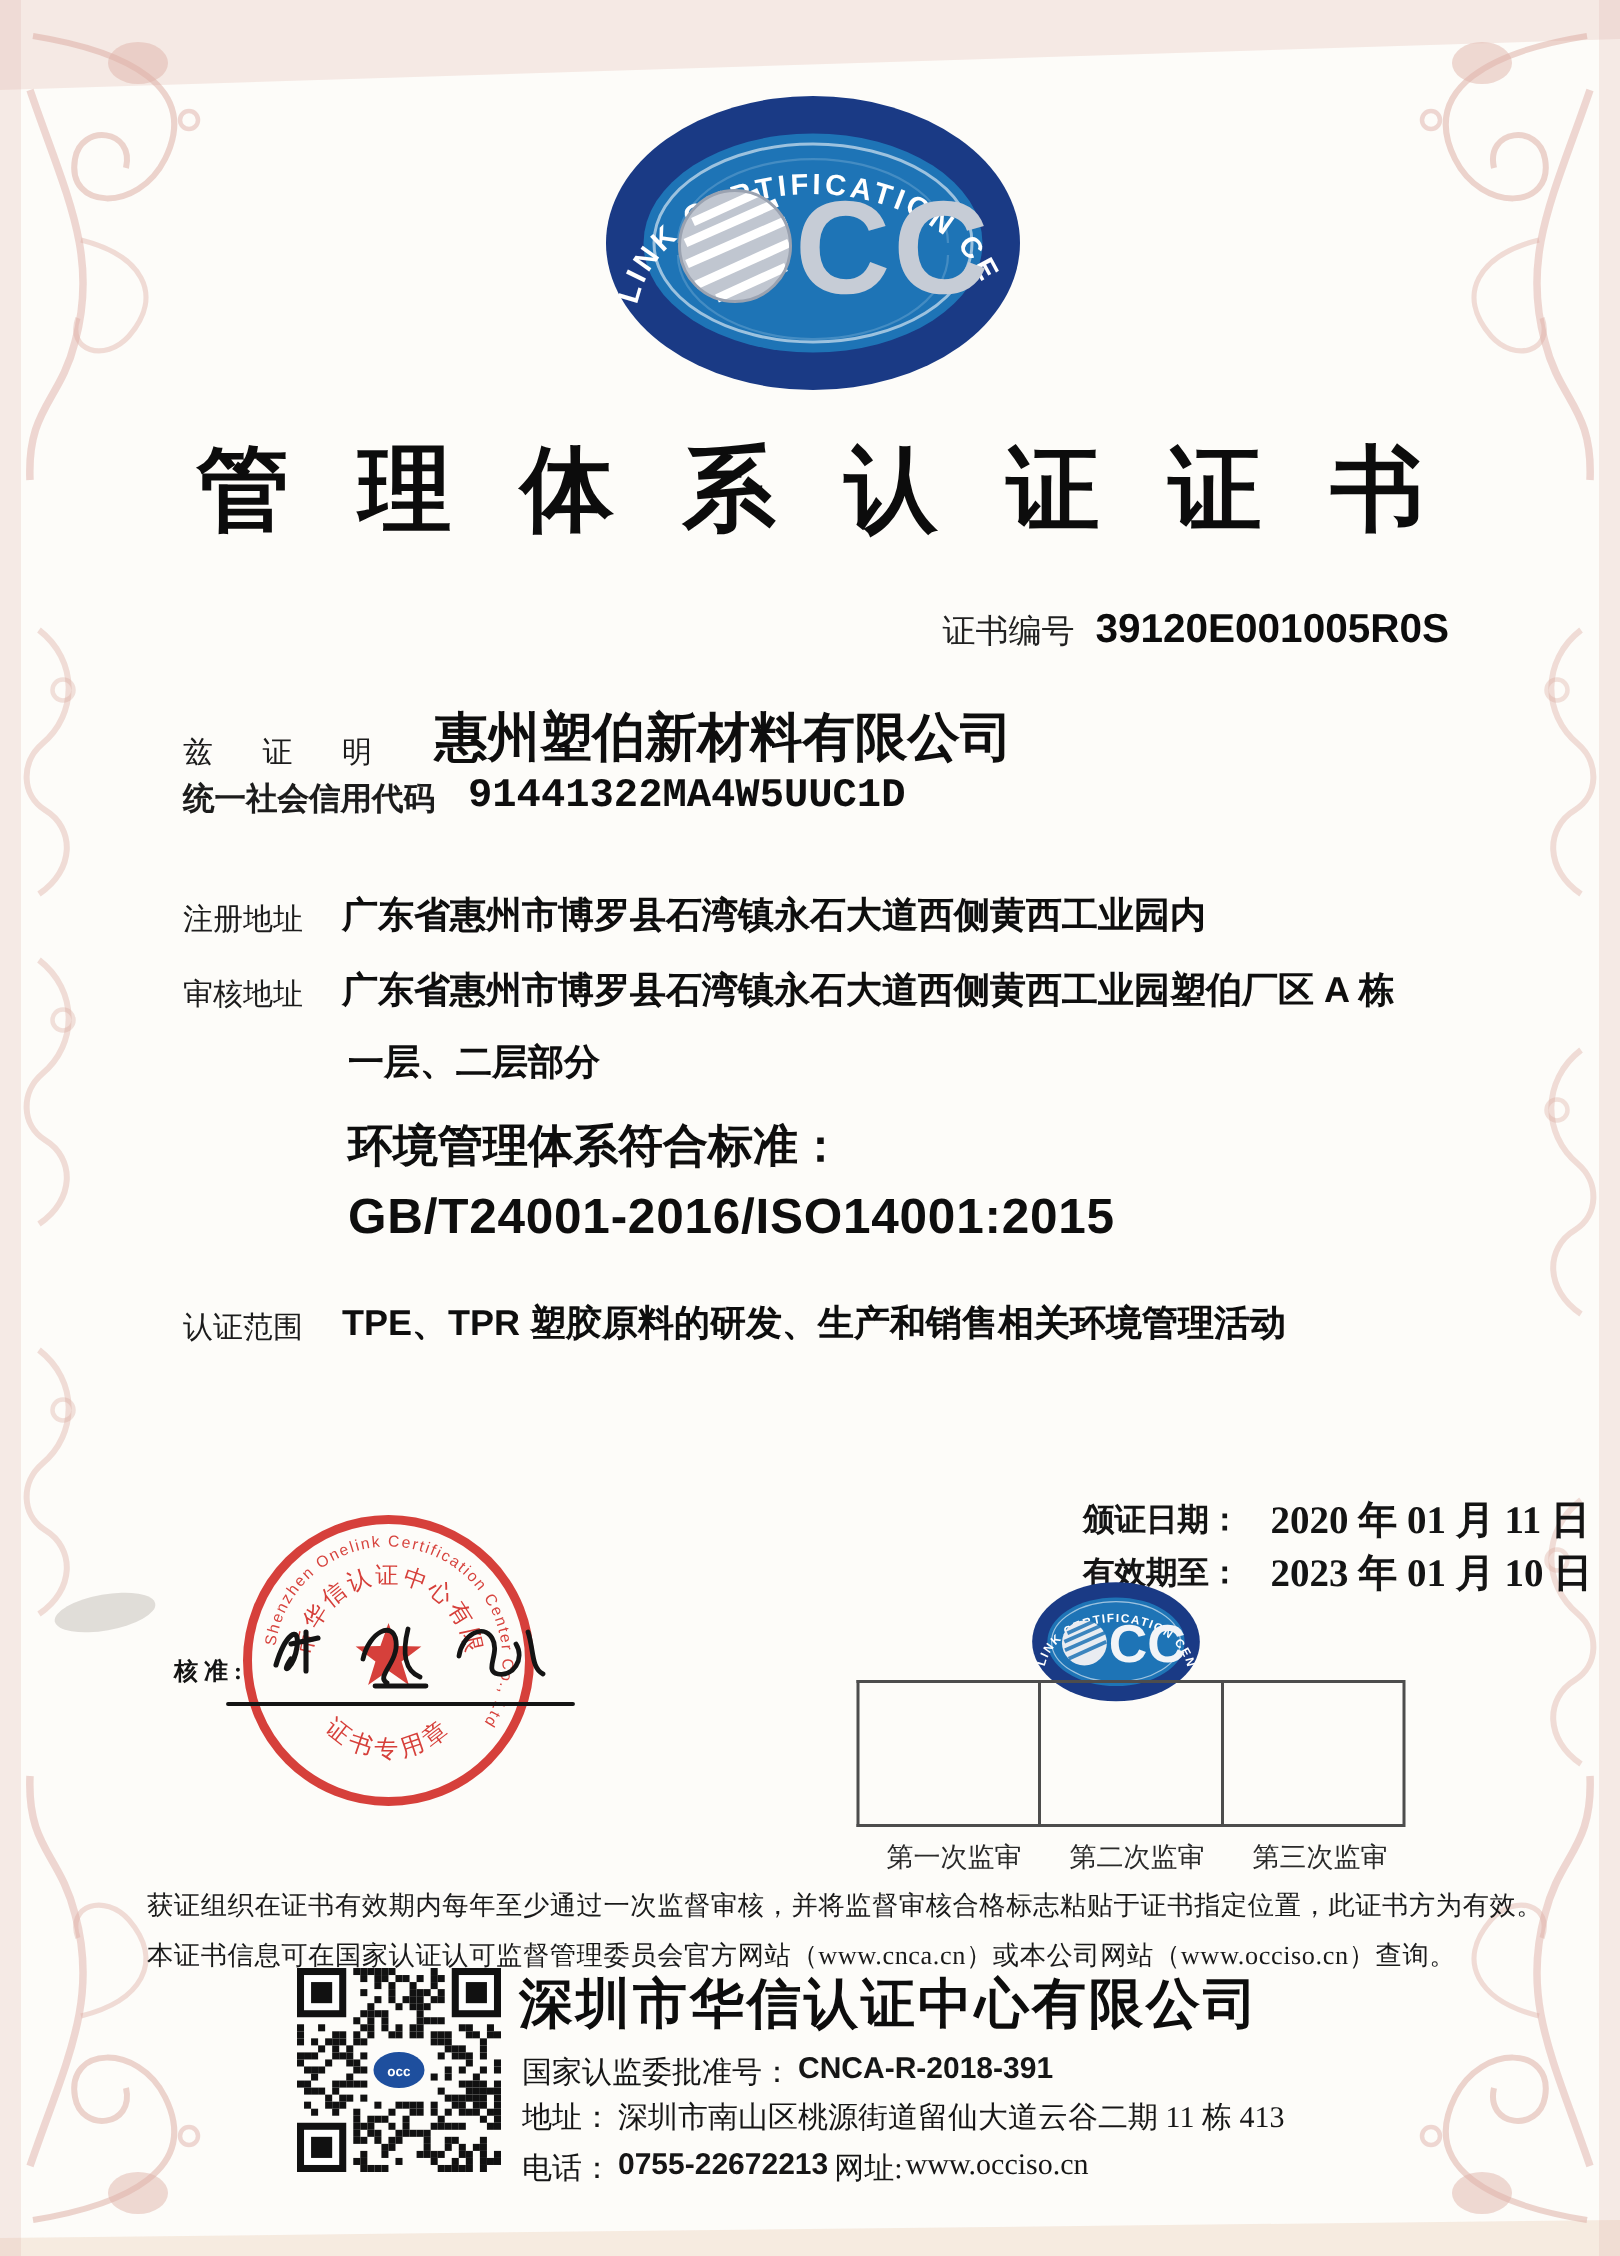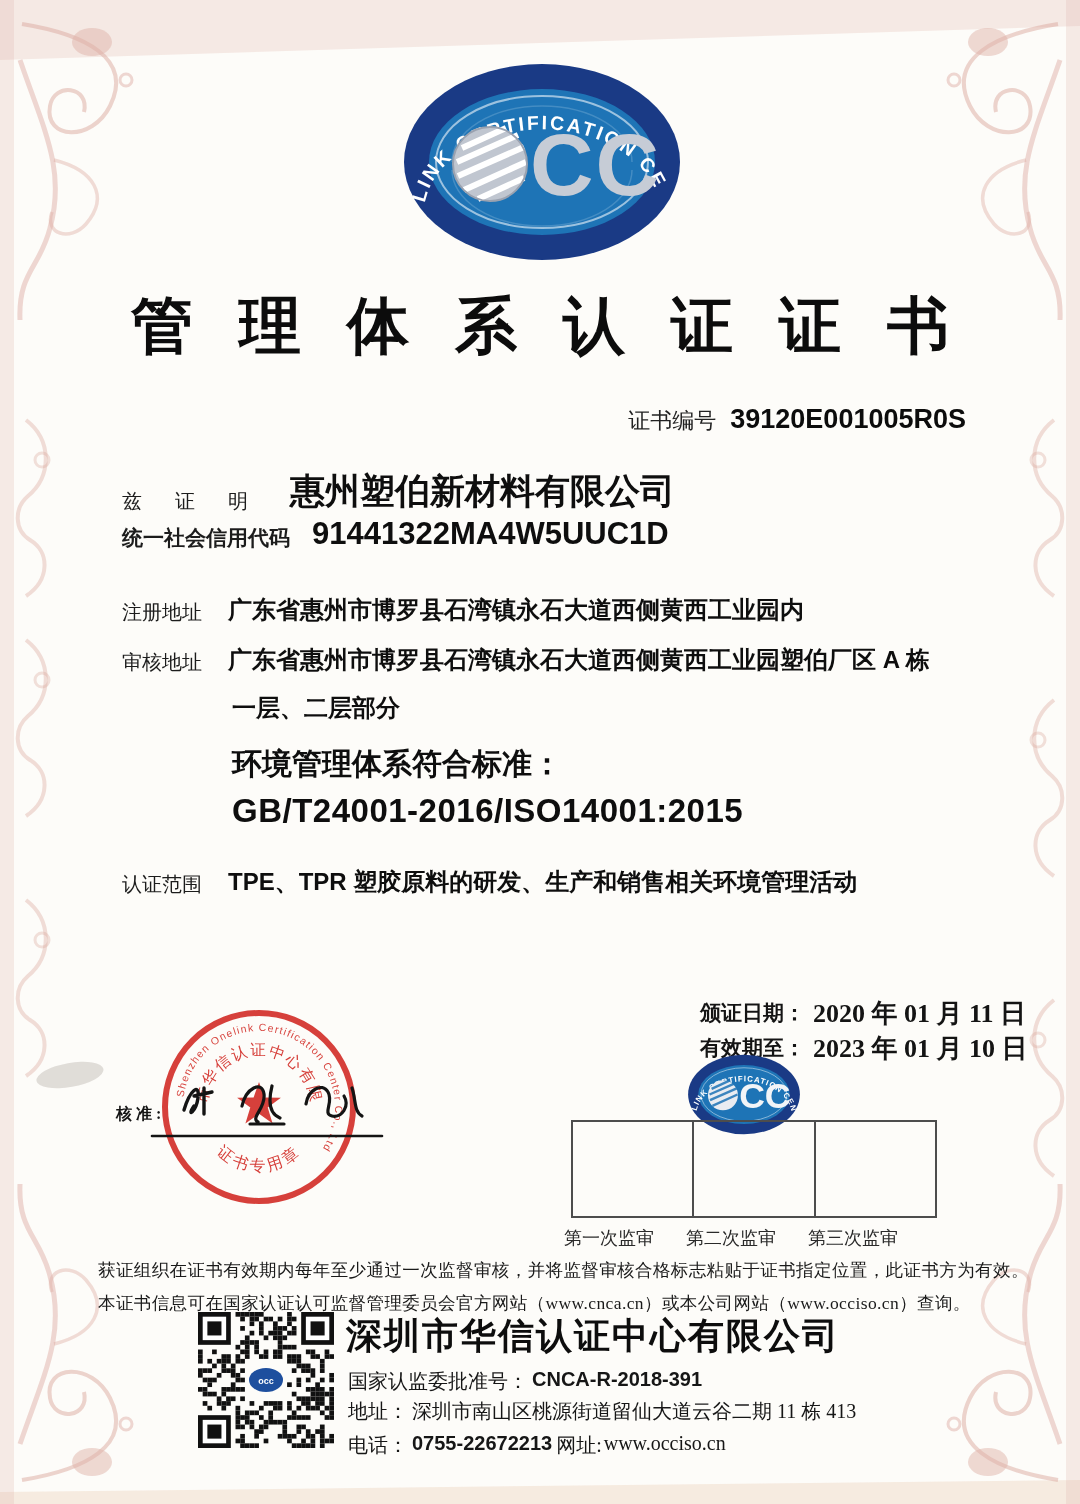--- a/index.html
+++ b/index.html
@@ -14,28 +14,28 @@
          font-size:62px;letter-spacing:46px;padding-left:46px;box-sizing:border-box;color:#0c0c0c;z-index:2;}
   .certno{position:absolute;top:404px;right:114px;display:flex;align-items:baseline;gap:14px;z-index:2;}
   .certno .lbl{font-size:22px;color:#222;}
   .certno .num{font-family:"Liberation Sans","DejaVu Sans",sans-serif;font-weight:800;font-size:27px;color:#0c0c0c;}
   
   .flabel{font-size:20px;color:#1c1c1c;white-space:nowrap;}
   .fvalue{font-family:"Liberation Sans","DejaVu Sans",sans-serif;font-weight:700;color:#0e0e0e;white-space:nowrap;}
   .row{position:absolute;display:flex;align-items:flex-end;z-index:2;}
   
   .dates{position:absolute;left:700px;top:996px;z-index:2;}
-  .dates .dline{display:flex;align-items:center;gap:8px;line-height:35px;}
+  .dates .dline{display:flex;align-items:center;gap:20px;line-height:35px;margin-left:22px;}
   .dates .dl{font-size:21px;font-weight:700;}
   .dates .dv{font-family:Liberation Serif, serif;font-weight:700;font-size:26px;}
   
   .boxes{position:absolute;left:571px;top:1120px;width:366px;height:98px;display:flex;z-index:2;}
   .boxes .cell{flex:1;border:2px solid #4d4d4d;border-right:none;}
   .boxes .cell:last-child{border-right:2px solid #4d4d4d;}
-  .boxlabels{position:absolute;left:548px;top:1226px;width:366px;display:flex;z-index:2;}
+  .boxlabels{position:absolute;left:575px;top:1226px;width:366px;display:flex;z-index:2;}
   .boxlabels span{flex:1;text-align:center;font-size:18px;color:#2a2a2a;}
   
   .notes{position:absolute;left:98px;top:1254px;width:890px;z-index:2;}
   .notes div{font-size:17.5px;line-height:33px;color:#1a1a1a;letter-spacing:.4px;white-space:nowrap;}
   
   .issuer-name{position:absolute;left:346px;top:1312px;font-family:"Liberation Sans","DejaVu Sans",sans-serif;
                font-weight:800;font-size:36px;letter-spacing:2px;color:#0d0d0d;z-index:2;}
   .fline{position:absolute;left:348px;font-size:20px;color:#161616;z-index:2;display:flex;gap:4px;}
   .fline .b{font-family:"Liberation Sans","DejaVu Sans",sans-serif;font-weight:600;}
   .approve-label{position:absolute;left:116px;top:1104px;font-size:16px;font-weight:700;letter-spacing:4px;z-index:4;}
@@ -113,21 +113,21 @@
     <span class="lbl">证书编号</span>
     <span class="num sans">39120E001005R0S</span>
   </div>
 
   <div class="row" style="left:122px;top:468px;gap:28px;">
     <span class="flabel" style="letter-spacing:14px;">兹 证 明</span>
     <span class="fvalue" style="font-size:35px;">惠州塑伯新材料有限公司</span>
   </div>
   <div class="row" style="left:122px;top:516px;gap:22px;">
     <span class="flabel" style="font-size:21px;font-weight:600;">统一社会信用代码</span>
-    <span class="fvalue" style="font-size:31px;">91441322MA4W5UUC1D</span>
+    <span class="fvalue" style="font-size:27px;font-family:Liberation Mono, monospace;">91441322MA4W5UUC1D</span>
   </div>
 
   <div class="row" style="left:122px;top:594px;gap:26px;">
     <span class="flabel">注册地址</span>
     <span class="fvalue" style="font-size:24px;">广东省惠州市博罗县石湾镇永石大道西侧黄西工业园内</span>
   </div>
   <div class="row" style="left:122px;top:644px;gap:26px;">
     <span class="flabel">审核地址</span>
     <span class="fvalue" style="font-size:24px;">广东省惠州市博罗县石湾镇永石大道西侧黄西工业园塑伯厂区 A 栋</span>
   </div>

